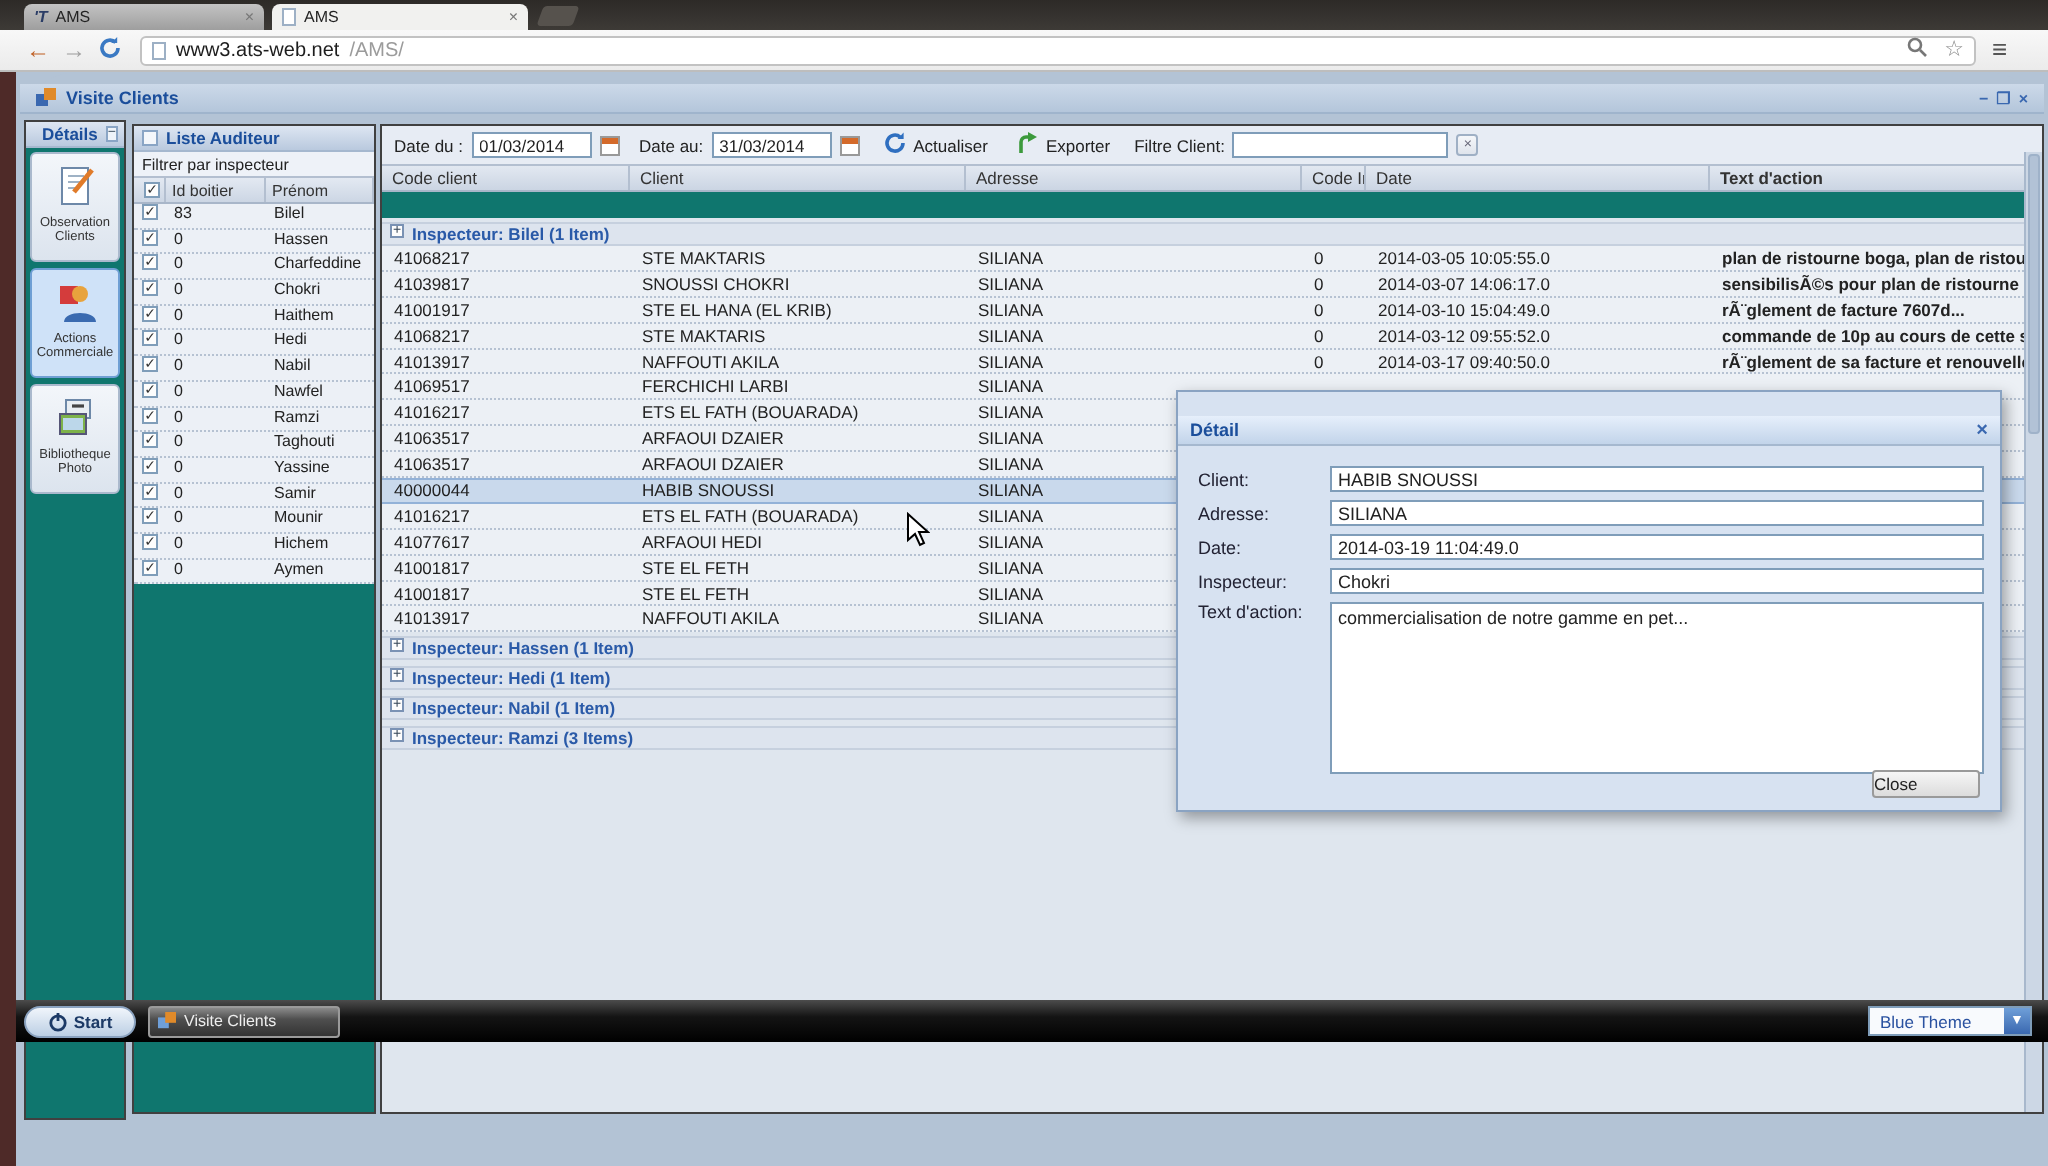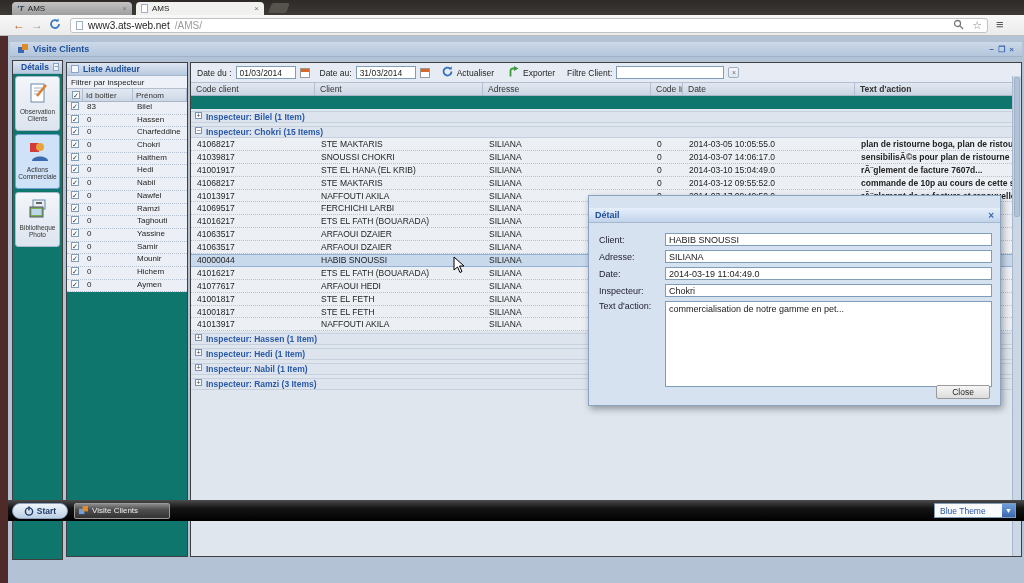--- a/index.html
+++ b/index.html
@@ -90,21 +90,21 @@
   
   .dialog{position:absolute;left:580px;top:159px;width:413px;height:211px;background:#d7e2f1;border:1px solid #8aa3c2;box-shadow:2px 3px 7px rgba(0,0,0,.35);z-index:50;}
   .dlg-title{height:15px;background:linear-gradient(#e6effb,#c2d4ea);border-bottom:1px solid #a5b8cf;display:flex;align-items:center;padding:0 6px;margin-top:12px;}
   .dlg-title .t{font-size:9px;font-weight:bold;color:#1b4e9b;}
   .dlg-x{margin-left:auto;color:#3a68b0;font-size:10px;font-weight:bold;}
   .dlg-row{display:flex;align-items:center;margin:4px 8px 0 10px;}
   .dlg-row.top{align-items:flex-start;}
   .dlg-label{width:66px;font-size:9px;color:#223;flex:none;}
   .dlg-input{flex:1;height:13px;border:1px solid #7f9db9;background:#fff;font-size:9px;padding:0 3px;color:#222;}
   .dlg-textarea{flex:1;height:86px;border:1px solid #7f9db9;background:#fff;font-size:9px;padding:2px 3px;color:#222;resize:none;}
-  .dlg-close{position:absolute;right:10px;bottom:6px;width:54px;height:14px;background:linear-gradient(#f6f6f6,#dcdcdc);border:1px solid #9a9a9a;border-radius:2px;font-size:8.5px;color:#222;text-align:center;line-height:12px;}
+  .dlg-close{position:absolute;right:10px;bottom:6px;width:54px;height:14px;background:linear-gradient(#f6f6f6,#dcdcdc);border:1px solid #9a9a9a;border-radius:2px;font-size:8.5px;color:#222;text-align:left;line-height:12px;}
 
   
   .taskbar{position:absolute;left:0;bottom:0;width:1016px;height:21px;background:linear-gradient(#4c4c4c,#141414 40%,#000);z-index:60;display:flex;align-items:center;}
   .startbtn{margin-left:4px;width:56px;height:16px;border-radius:8px;background:linear-gradient(#f0f5fb,#bccfe4);border:1px solid #8aa2bf;display:flex;align-items:center;justify-content:center;gap:3px;font-size:8.5px;font-weight:bold;color:#1c3a66;}
   .taskitem{margin-left:6px;width:96px;height:16px;background:linear-gradient(#8a8a8a,#4f4f4f 40%,#333);border:1px solid #9a9a9a;border-radius:2px;display:flex;align-items:center;gap:4px;padding:0 4px;font-size:8px;color:#eee;}
   .theme{margin-left:auto;margin-right:8px;width:82px;height:15px;background:#f8fafd;border:1px solid #7f9db9;display:flex;align-items:center;font-size:8.5px;color:#2a52a0;}
   .theme .tl{flex:1;padding-left:5px;}
   .theme .arrow{width:13px;height:100%;background:linear-gradient(#6f9fd8,#3a68b0);color:#fff;font-size:7px;display:flex;align-items:center;justify-content:center;}
 
   .cursor{position:absolute;left:445px;top:220px;z-index:100;}
@@ -357,24 +357,20 @@
         <span class="col-adr">Adresse</span>
         <span class="col-cin">Code In...</span>
         <span class="col-date">Date</span>
         <span class="col-text">Text d'action</span>
       </div>
       <div class="table-body">
           <div class="group-row">
             <span class="expand">+</span>
             <span class="glabel">Inspecteur: Bilel (1 Item)</span>
           </div>
-          <div class="group-row">
-            <span class="expand">−</span>
-            <span class="glabel">Inspecteur: Chokri (15 Items)</span>
-          </div>
           <div class="data-row">
             <span class="col-code">41068217</span>
             <span class="col-client">STE MAKTARIS</span>
             <span class="col-adr">SILIANA</span>
             <span class="col-cin">0</span>
             <span class="col-date">2014-03-05 10:05:55.0</span>
             <span class="col-text">plan de ristourne boga, plan de ristourne bg...</span>
           </div>
           <div class="data-row">
             <span class="col-code">41039817</span>

